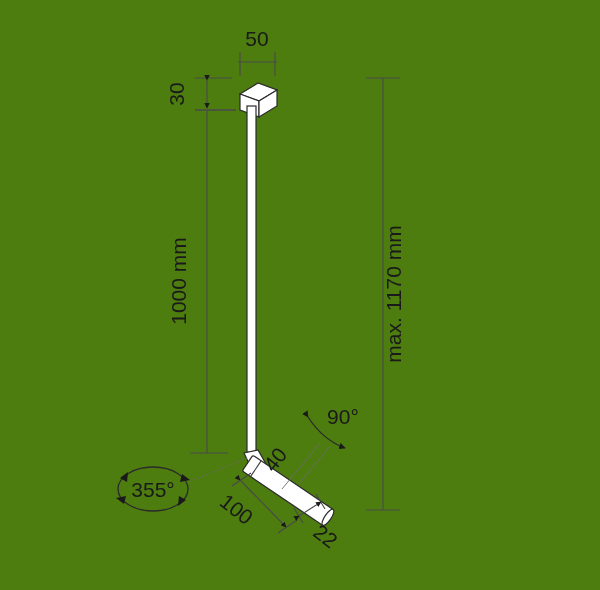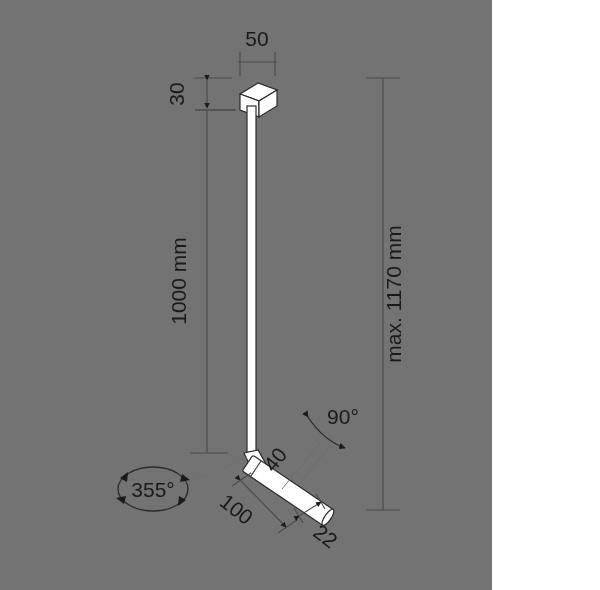--- a/index.html
+++ b/index.html
@@ -8,23 +8,23 @@
     background: #ffffff;
   }
   body {
     width: 600px;
     height: 590px;
     font-family: "Liberation Sans", sans-serif;
     overflow: hidden;
   }
   #drawing-root {
     position: relative;
-    width: 492px;
+    width: 600px;
     height: 590px;
-    background: #737373;
+    background: #4d7c0f;
   }
   svg.canvas {
     position: absolute;
     top: 0; left: 0;
     width: 600px;
     height: 590px;
   }
   .dim-text {
     font-family: "Liberation Sans", sans-serif;
     font-size: 21px;

